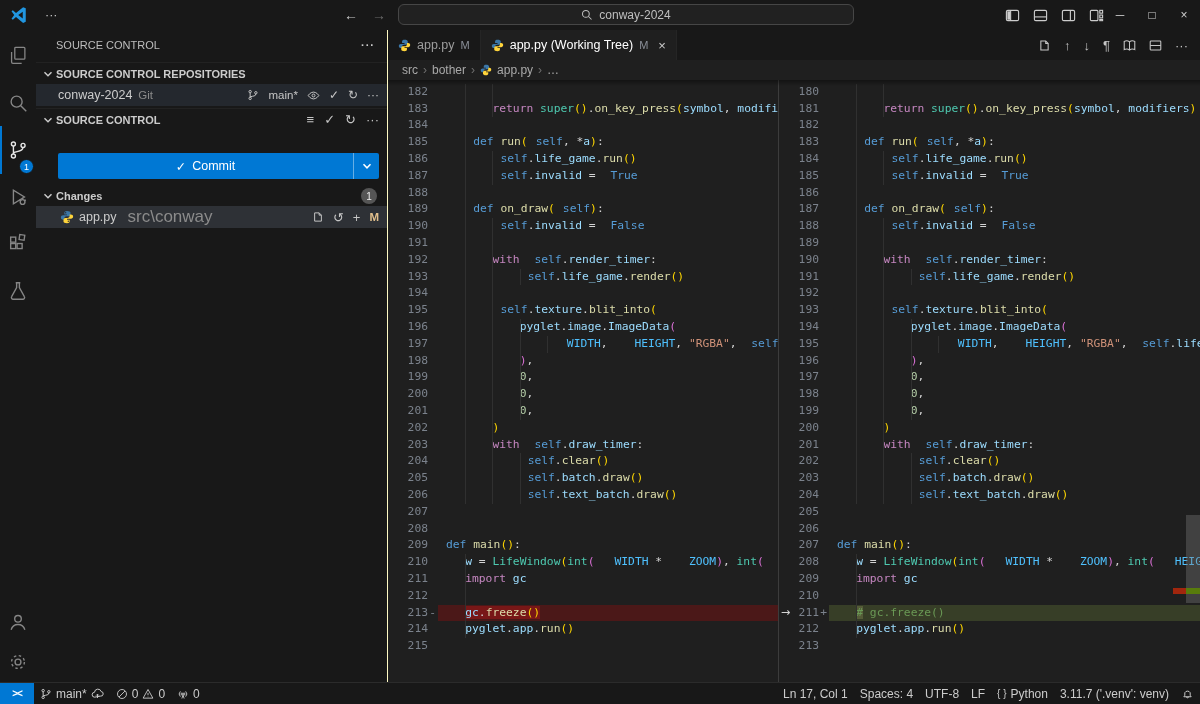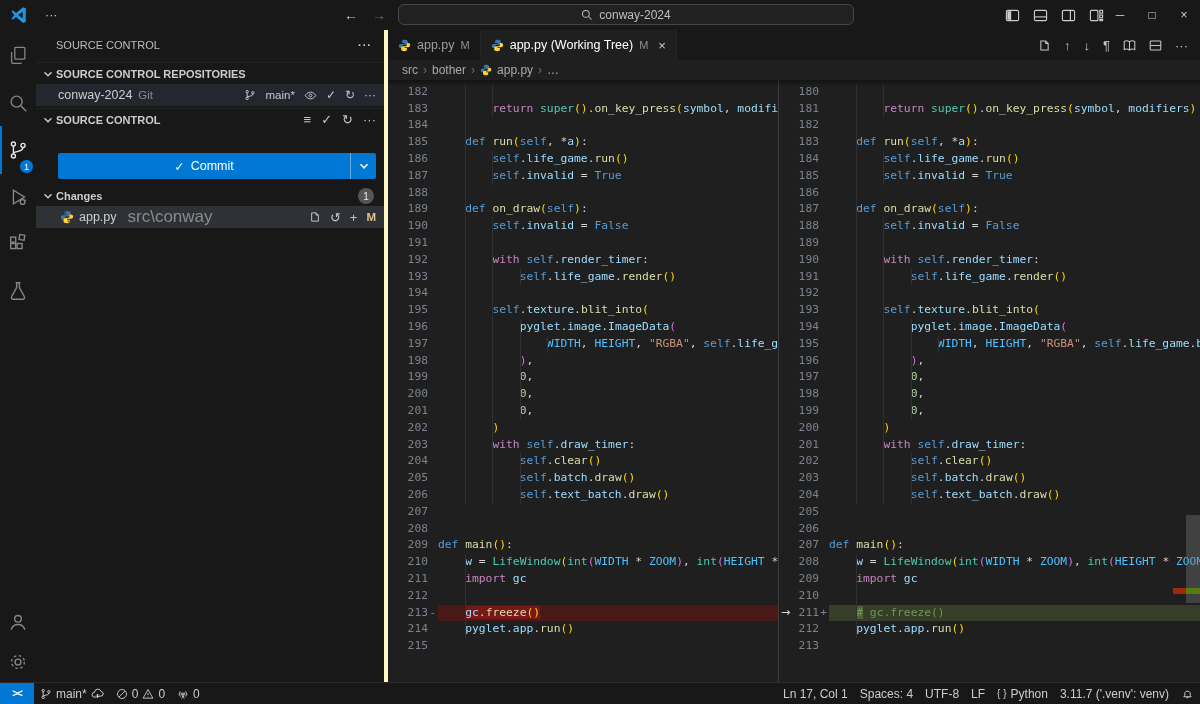--- a/index.html
+++ b/index.html
@@ -21,21 +21,21 @@
   .winbtns{position:absolute;right:0;top:0;height:30px;display:flex;}
   .winbtn{width:32px;height:30px;display:flex;align-items:center;justify-content:center;color:#cccccc;font-size:12px;}
   
   .activitybar{position:absolute;top:30px;left:0;width:36px;bottom:22px;background:#181818;}
   .act-item{position:absolute;left:0;width:36px;height:40px;display:flex;align-items:center;justify-content:center;color:#868686;}
   .act-item.active{color:#e7e7e7;}
   .act-ind{position:absolute;left:0;top:-4px;bottom:-4px;width:2px;background:#0078d4;}
   .act-badge{position:absolute;right:2px;bottom:-4px;width:15px;height:15px;border-radius:50%;background:#0078d4;
              color:#fff;font-size:9px;display:flex;align-items:center;justify-content:center;border:1px solid #181818;}
   
-  .sidebar{position:absolute;top:30px;left:36px;width:352px;bottom:22px;background:#181818;border-right:4px solid #fef9c3;}
+  .sidebar{position:absolute;top:30px;left:36px;width:352px;bottom:22px;background:#181818;border-right:1px solid #fef9c3;}
   .sb-title{position:absolute;top:0;left:0;right:0;height:30px;display:flex;align-items:center;padding:0 12px 0 20px;
             font-size:11px;color:#bdbdbd;}
   .sb-more{margin-left:auto;color:#cccccc;letter-spacing:1px;font-weight:bold;}
   .sect{position:absolute;left:0;right:0;display:flex;align-items:center;font-size:11px;font-weight:bold;color:#cccccc;
         padding:0 8px 0 4px;height:22px;border-top:1px solid #222;}
   .chev{width:16px;height:16px;display:flex;align-items:center;justify-content:center;flex:none;}
   .sect .acts{margin-left:auto;display:flex;align-items:center;gap:10px;font-weight:normal;font-size:13px;color:#c5c5c5;}
   .row{position:absolute;left:0;right:0;height:22px;display:flex;align-items:center;font-size:12.5px;}
   .repo-row{background:#24282e;padding:0 8px 0 22px;}
   .dim{color:#8b8b8b;font-size:11.5px;margin-left:6px;}
@@ -76,22 +76,22 @@
   .crow{display:flex;height:16.8px;line-height:16.8px;font-family:"DejaVu Sans Mono",monospace;font-size:11.3px;}
   .gut{width:50px;flex:none;position:relative;color:#7b828c;}
   .lnum{position:absolute;right:10px;}
   .lsign{position:absolute;right:2px;}
   .garrow{position:absolute;left:2px;color:#d4d4d4;font-family:"DejaVu Sans",sans-serif;}
   .code{flex:1;position:relative;white-space:pre;overflow:hidden;}
   .ig{position:absolute;top:0;bottom:0;width:1px;background:#303030;}
   .bg-del{background:#4b1818;}
   .bg-add{background:#373e27;}
   .wdel{background:rgba(255,20,20,.25);}
-  .tk-k{color:#c586c0;} .tk-d{color:#569cd6;} .tk-f{color:#dcdcaa;} .tk-c{color:#4ec9b0;}
-  .tk-p{color:#9cdcfe;margin-top:13px;} .tk-C{color:#4fc1ff;} .tk-S{color:#ce9178;} .tk-n{color:#b5cea8;}
+  .tk-k{color:#c586c0;} .tk-d{color:#569cd6;margin-left:8px;} .tk-f{color:#dcdcaa;} .tk-c{color:#4ec9b0;}
+  .tk-p{color:#9cdcfe;margin-top:13px;} .tk-C{color:#4fc1ff;padding-left:20px;} .tk-S{color:#ce9178;} .tk-n{color:#b5cea8;}
   .tk-o{color:#d4d4d4;} .tk-m{color:#6a9955;} .tk-b1{color:#ffd700;} .tk-b2{color:#da70d6;}
   .tk-mh{color:#6a9955;background:#555c38;}
   .vslider{position:absolute;right:0;width:14px;top:435px;height:88px;background:rgba(121,121,121,.38);z-index:7;}
   .ovr-red{position:absolute;right:14px;width:13px;top:508px;height:6px;background:#a1260d;z-index:7;}
   .ovr-green{position:absolute;right:0;width:14px;top:508px;height:6px;background:#587c0c;z-index:7;}
   
   .statusbar{position:absolute;left:0;right:0;bottom:0;height:22px;background:#181818;border-top:1px solid #2b2b2b;
              display:flex;align-items:center;font-size:12px;color:#cccccc;}
   .remote{width:34px;height:100%;background:#0078d4;color:#fff;display:flex;align-items:center;justify-content:center;
           font-weight:bold;font-size:10px;letter-spacing:-1px;}

